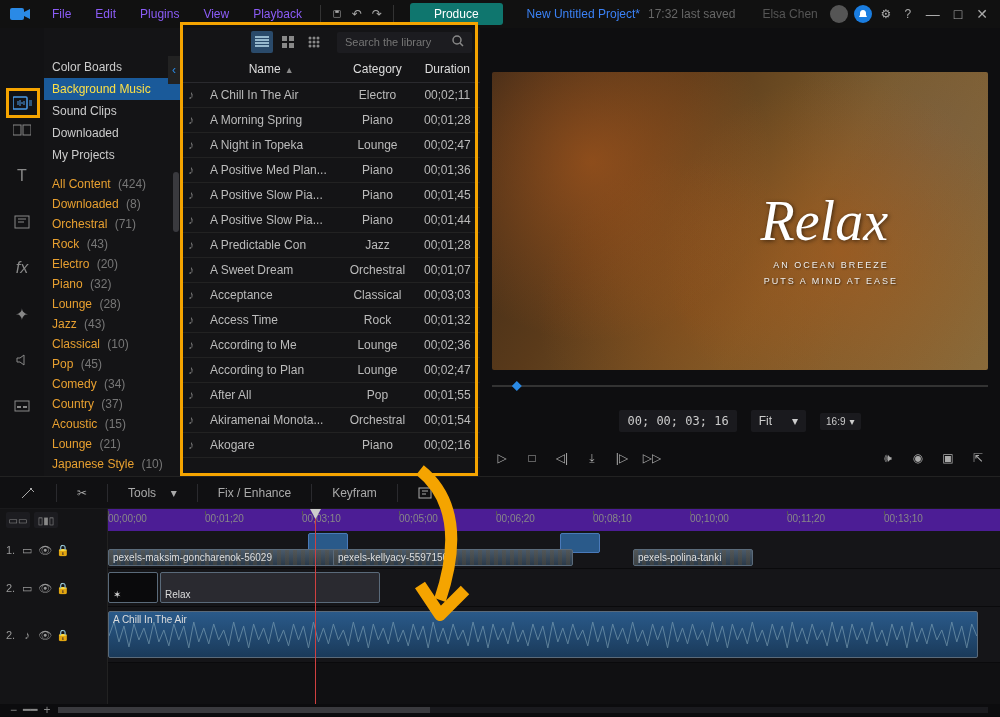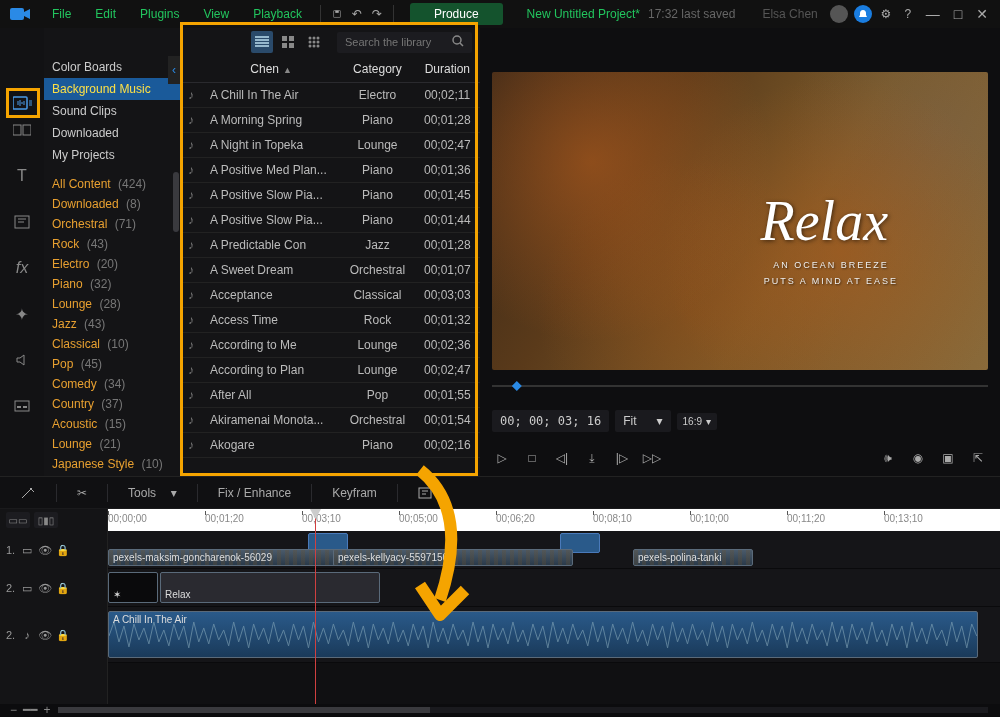--- a/index.html
+++ b/index.html
@@ -2,25 +2,25 @@
 <html><head>
 <meta charset="utf-8">
 <style>
 * { margin: 0; padding: 0; box-sizing: border-box; }
 body { background: #0a0a0c; color: #c8c8c8; font-family: 'Segoe UI', Arial, sans-serif; font-size: 12px; width: 1000px; height: 717px; overflow: hidden; position: relative; }
 
 
 .menubar { height: 28px; display: flex; align-items: center; padding: 0 8px; background: #111; gap: 4px; }
 .app-logo { width: 24px; height: 18px; margin-right: 6px; position: relative; }
 .app-logo svg { width: 24px; height: 18px; }
-.menu-item { padding: 4px 10px; cursor: pointer; color: #22c55e; }
+.menu-item { padding: 4px 10px; cursor: pointer; color: #8b5cf6; }
 .menu-sep { width: 1px; height: 18px; background: #333; margin: 0 4px; }
 .menu-icon { width: 16px; height: 16px; cursor: pointer; display: flex; align-items: center; justify-content: center; color: #aaa; padding: 4px; }
-.produce-btn { background: #14532d; color: #fff; padding: 4px 24px; border-radius: 3px; cursor: pointer; margin: 0 8px; }
-.project-title { color: #22c55e; margin-left: 12px; }
+.produce-btn { background: #0f766e; color: #fff; padding: 4px 24px; border-radius: 3px; cursor: pointer; margin: 0 8px; }
+.project-title { color: #3b82f6; margin-left: 12px; }
 .project-saved { color: #666; margin-left: 4px; }
 .menubar-right { margin-left: auto; display: flex; align-items: center; gap: 6px; }
 .user-name { color: #555; margin-right: 6px; }
 .user-avatar { width: 18px; height: 18px; border-radius: 50%; background: #555; }
 .notif-dot { width: 18px; height: 18px; border-radius: 50%; background: #1a7de0; display: flex; align-items: center; justify-content: center; color: #fff; }
 .window-btn { padding: 2px 4px; cursor: pointer; color: #aaa; font-size: 14px; }
 
 
 .main-area { display: flex; height: 448px; }
 .left-panel { width: 480px; display: flex; background: #141416; position: relative; }
@@ -63,21 +63,21 @@
 
 
 .preview-panel { flex: 1; display: flex; flex-direction: column; padding: 8px 12px; background: #0e0e10; }
 .preview-video { flex: 1; background: linear-gradient(120deg, #3a2818 0%, #5a3a1a 30%, #7a5a2a 60%, #8a6a3a 100%); position: relative; border-radius: 2px; overflow: hidden; margin-top: 36px; }
 .preview-leaves { position: absolute; inset: 0; background: radial-gradient(circle at 20% 30%, rgba(200,100,30,0.5), transparent 40%), radial-gradient(circle at 70% 60%, rgba(180,90,25,0.5), transparent 45%), radial-gradient(circle at 40% 80%, rgba(160,80,20,0.4), transparent 40%), radial-gradient(circle at 90% 20%, rgba(120,100,90,0.3), transparent 30%); }
 .preview-title { position: absolute; right: 100px; top: 50%; transform: translateY(-50%); color: #fff; font-family: Georgia, serif; font-style: italic; font-size: 56px; text-shadow: 1px 1px 4px rgba(0,0,0,0.6); }
 .preview-sub { position: absolute; right: 90px; top: 62%; color: #eee; font-size: 9px; letter-spacing: 2px; text-shadow: 1px 1px 2px rgba(0,0,0,0.6); text-align: center; line-height: 1.8; }
 .preview-scrub { height: 16px; display: flex; align-items: center; margin-top: 8px; }
 .scrub-track { flex: 1; height: 2px; background: #333; position: relative; }
 .scrub-handle { position: absolute; left: 4%; top: -4px; width: 10px; height: 10px; background: #2a8ae6; clip-path: polygon(50% 0, 100% 50%, 50% 100%, 0 50%); }
-.preview-controls { height: 46px; display: flex; align-items: center; gap: 6px; margin-top: 4px; }
+.preview-controls { height: 46px; display: flex; align-items: center; gap: 14px; margin-top: 4px; justify-content: center; }
 .timecode { background: #1a1a1e; padding: 4px 8px; font-family: monospace; color: #ccc; border-radius: 2px; }
 .fit-select { background: #1a1a1e; padding: 4px 8px; color: #ccc; border-radius: 2px; display: flex; align-items: center; gap: 20px; cursor: pointer; }
 .render-btn { margin-left: auto; background: #2a2a30; padding: 5px 20px; color: #bbb; border-radius: 2px; cursor: pointer; }
 .aspect-select { background: #1a1a1e; padding: 3px 6px; color: #ccc; border-radius: 2px; display: flex; align-items: center; gap: 4px; cursor: pointer; font-size: 10px; }
 .transport-row { display: flex; gap: 10px; margin-top: 4px; }
 .transport-btn { width: 20px; height: 20px; display: flex; align-items: center; justify-content: center; cursor: pointer; color: #aaa; }
 .transport-right { margin-left: auto; display: flex; gap: 10px; }
 
 
 .timeline-area { height: 240px; background: #101012; border-top: 1px solid #222; display: flex; flex-direction: column; }
@@ -85,21 +85,21 @@
 .tl-tool-btn { padding: 4px 8px; cursor: pointer; color: #aaa; display: flex; align-items: center; gap: 4px; }
 .tl-sep { width: 1px; height: 18px; background: #2a2a2e; }
 .tl-body { flex: 1; display: flex; position: relative; }
 .tl-head { width: 108px; background: #141416; border-right: 1px solid #222; }
 .tl-head-top { height: 22px; display: flex; align-items: center; padding: 0 6px; gap: 4px; }
 .tl-head-btn { width: 24px; height: 16px; background: #1c1c20; border-radius: 2px; display: flex; align-items: center; justify-content: center; color: #888; font-size: 10px; cursor: pointer; }
 .tl-track-head { height: 38px; display: flex; align-items: center; padding: 0 6px; gap: 6px; color: #999; font-size: 11px; }
 .tl-track-head.tall { height: 56px; }
 .track-icon { width: 12px; height: 12px; display: flex; align-items: center; justify-content: center; font-size: 11px; }
 .tl-tracks { flex: 1; position: relative; overflow: hidden; }
-.tl-ruler { height: 22px; position: relative; background: #ffffff; font-size: 10px; color: #888; }
+.tl-ruler { height: 22px; position: relative; background: #4c1d95; font-size: 10px; color: #888; }
 .tl-tick { position: absolute; top: 4px; }
 .tl-tick::before { content: ''; position: absolute; left: 0; top: -2px; width: 1px; height: 4px; background: #555; }
 .tl-track { height: 38px; background: #151518; border-bottom: 1px solid #0a0a0c; position: relative; }
 .tl-track.tall { height: 56px; }
 .playhead { position: absolute; top: 0; bottom: 0; width: 1px; background: #d04040; z-index: 20; }
 .playhead::before { content: ''; position: absolute; top: 0; left: -5px; width: 11px; height: 10px; background: #ccc; clip-path: polygon(0 0, 100% 0, 50% 100%); }
 
 .clip { position: absolute; top: 3px; bottom: 3px; background: #3a4a5a; border: 1px solid #5a6a7a; border-radius: 2px; overflow: hidden; font-size: 10px; color: #ddd; padding: 2px 4px; display: flex; align-items: flex-end; }
 .clip.video { background: linear-gradient(180deg, #4a5a6a 0%, #2a3a4a 100%); }
 .clip.video::before { content: ''; position: absolute; inset: 0; background: repeating-linear-gradient(90deg, rgba(100,80,50,0.3) 0, rgba(100,80,50,0.3) 4px, transparent 4px, transparent 8px); }
@@ -319,21 +319,21 @@
           </div>
         </div>
 
         <div class="track-table-wrap">
           <div class="collapse-tab">‹</div>
           <div class="highlight-box"></div>
           <table class="track-table">
             <thead>
               <tr>
                 <th style="width:20px"></th>
-                <th class="name-col"><span>Chen</span><span class="sort-arrow">▲</span></th>
+                <th class="name-col"><span>Name</span><span class="sort-arrow">▲</span></th>
                 <th class="cat-col">Category</th>
                 <th class="dur-col">Duration</th>
               </tr>
             </thead>
             <tbody id="track-tbody">
                 <tr>
                   <td class="icon-cell">♪</td>
                   <td>A Chill In The Air</td>
                   <td class="cat-cell">Electro</td>
                   <td class="dur-cell">00;02;11</td>

